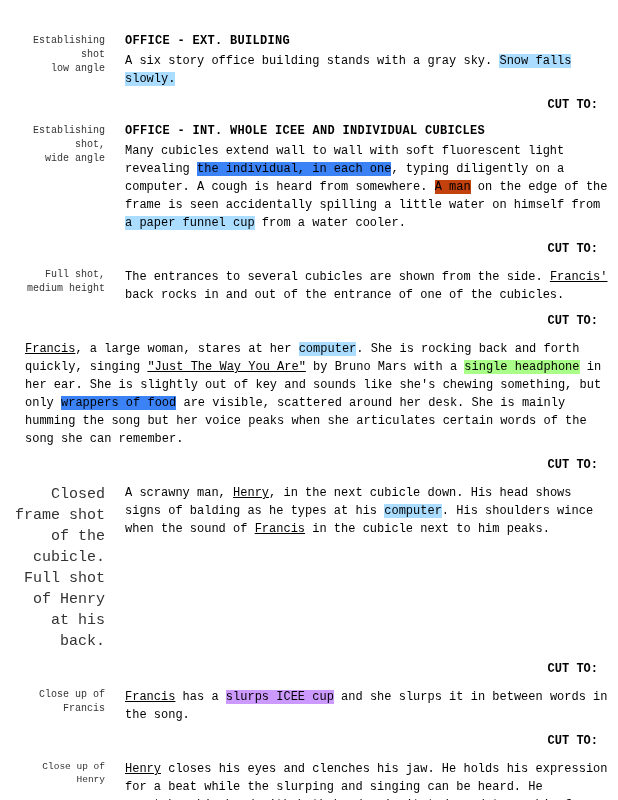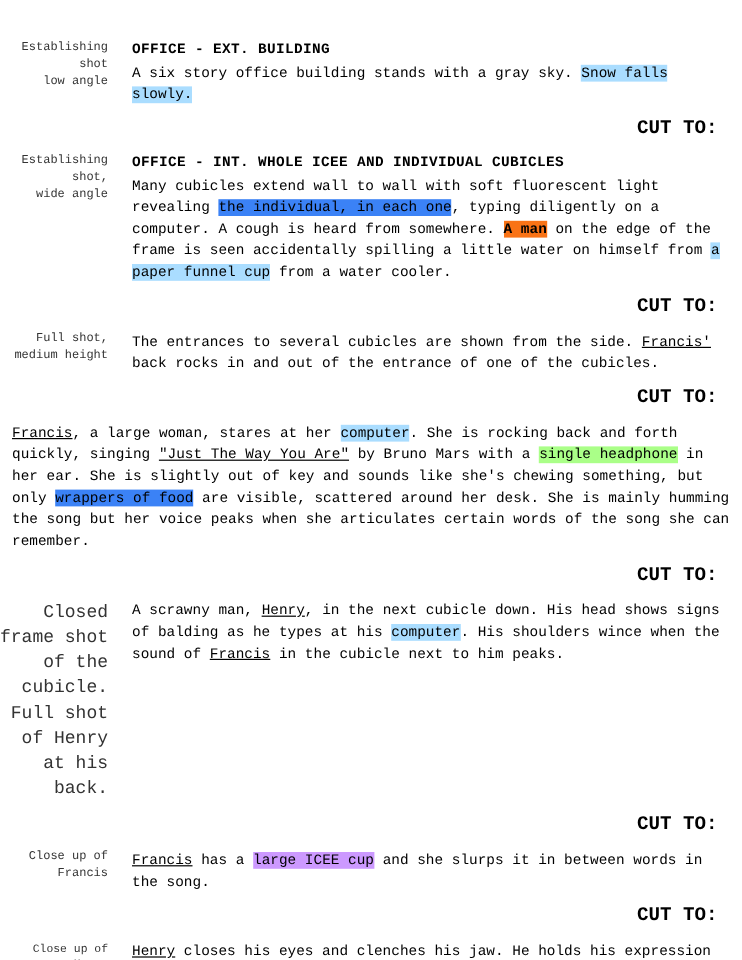--- a/index.html
+++ b/index.html
@@ -13,20 +13,21 @@
       padding: 20px 0;
     }
     .page {
       width: 618px;
       padding: 10px 0;
     }
     .scene-block {
       display: flex;
       margin-bottom: 6px;
       padding: 4px 0;
+      margin-left: 15px;
     }
     .shot-label {
       width: 100px;
       min-width: 100px;
       font-size: 10px;
       color: #333;
       text-align: right;
       padding-right: 10px;
       line-height: 1.4;
       flex-shrink: 0;
@@ -42,39 +43,38 @@
       letter-spacing: 0.3px;
     }
     .scene-text {
       font-size: 12px;
       line-height: 1.5;
       text-align: left;
     }
     .cut-to {
       text-align: right;
       padding-right: 20px;
-      font-size: 16px;
+      font-size: 12px;
       font-weight: bold;
       margin: 4px 0 8px 0;
     }
     .highlight-blue {
       background-color: #aaddff;
     }
     .highlight-yellow {
       background-color: #3b82f6;
     }
     .highlight-green {
       background-color: #aaff88;
     }
     .highlight-purple {
       background-color: #cc99ff;
     }
     .highlight-orange {
-      background-color: #f97316;
-      font-weight: bold;
+      background-color: #c2410c;
     }
     .underline {
       text-decoration: underline;
     }
   </style>
 </head>
 <body>
 
 <div class="page">
 
@@ -126,21 +126,21 @@
         A scrawny man, <span class="underline">Henry</span>, in the next cubicle down. His head shows signs of balding as he types at his <span class="highlight-blue">computer</span>. His shoulders wince when the sound of <span class="underline">Francis</span> in the cubicle next to him peaks.
       </div>
     </div>
   </div>
   <div class="cut-to">CUT TO:</div>
 
   <div class="scene-block">
     <div class="shot-label">Close up of Francis</div>
     <div class="scene-content">
       <div class="scene-text">
-        <span class="underline">Francis</span> has a <span class="highlight-purple">large ICEE cup</span> and she slurps it in between words in the song.
+        <span class="underline">Francis</span> has a <span class="highlight-purple">slurps ICEE cup</span> and she slurps it in between words in the song.
       </div>
     </div>
   </div>
   <div class="cut-to">CUT TO:</div>
 
   <div class="scene-block">
     <div class="shot-label" style="font-size:9.5px; line-height:1.4;">Close up of Henry<br><br>Medium shot of Henry with clock visible on desk</div>
     <div class="scene-content">
       <div class="scene-text">
         <span class="underline">Henry</span> closes his eyes and clenches his jaw. He holds his expression for a beat while the slurping and singing can be heard. He scratches his head with both hands, irritated, and turns his face downward. The <span class="highlight-blue">digital clock</span> on his desk displays 11:15am. Henry pulls his <span class="highlight-blue">head</span> up to look forward. One of his eyes is twitching in annoyance. The camera zooms into one of Henry's angry-looking eyes.

